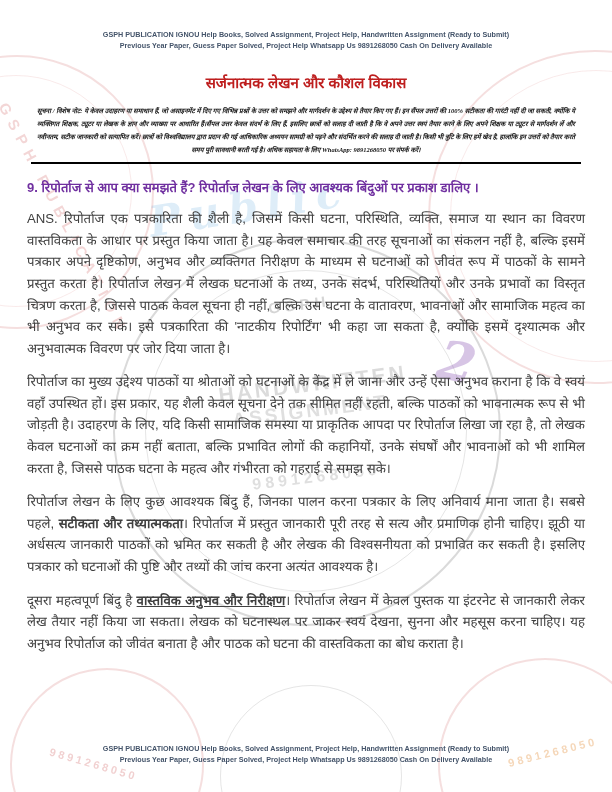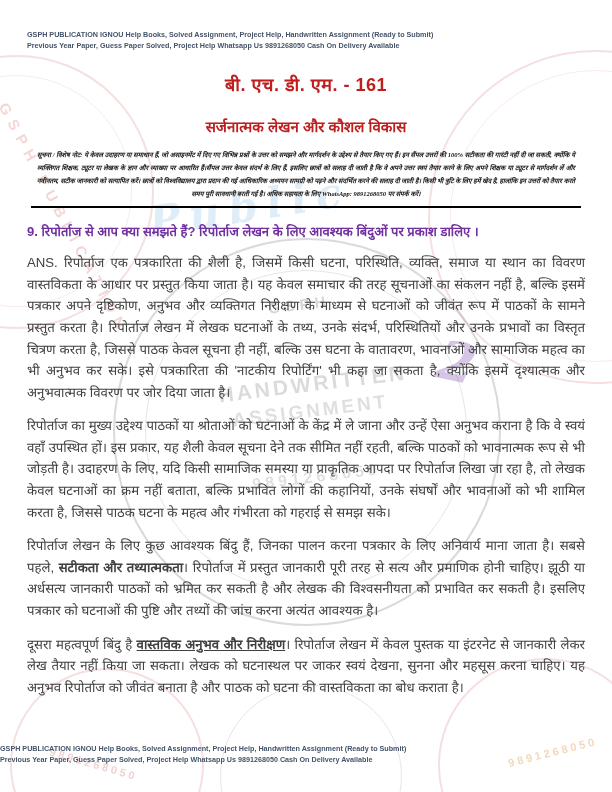--- a/index.html
+++ b/index.html
@@ -23,21 +23,21 @@
   .wm-hand{left:218px;top:372px;font-size:21px;letter-spacing:3px;color:rgba(150,150,150,0.34);transform:rotate(-7deg);}
   .wm-assign{left:232px;top:400px;font-size:19px;letter-spacing:3px;color:rgba(150,150,150,0.30);transform:rotate(-7deg);}
   .wm-phone{left:252px;top:468px;font-size:16px;letter-spacing:4px;color:rgba(150,150,150,0.30);transform:rotate(-7deg);}
   .wm-two{left:438px;top:330px;font-size:54px;font-style:italic;color:rgba(112,48,160,0.28);transform:rotate(12deg);font-family:"DejaVu Serif",serif;}
   .wm-public{left:148px;top:182px;font-size:42px;font-style:italic;letter-spacing:9px;color:rgba(90,165,220,0.20);transform:rotate(-9deg);font-family:"DejaVu Serif",serif;}
   .wm-left-arc{left:-66px;top:210px;font-size:15px;letter-spacing:7px;color:rgba(216,120,120,0.30);transform:rotate(62deg);}
   .wm-bl{left:48px;bottom:22px;font-size:11px;letter-spacing:3px;color:rgba(216,120,120,0.35);transform:rotate(16deg);}
   .wm-br{right:14px;bottom:34px;font-size:11px;letter-spacing:3px;color:rgba(228,150,70,0.38);transform:rotate(-14deg);}
   
   .content{position:relative;z-index:1;padding:30px 27px 0 27px;color:#383838;}
-  .hf{ font-size:7.2px;line-height:1.5;font-weight:bold;color:#44546a;}
+  .hf{ text-align:center;font-size:7.2px;line-height:1.5;font-weight:bold;color:#44546a;}
   .titles{margin-top:20px;text-align:center;color:#be1e1e;}
   .title-code{font-size:18px;font-weight:bold;letter-spacing:0.5px;}
   .title-name{margin-top:20px;font-size:15px;font-weight:bold;}
   .disclaimer{
     margin:12px 4px 0 4px;
     font-family:"Liberation Serif","DejaVu Serif",serif;
     font-style:italic;font-weight:bold;
     font-size:6.5px;line-height:13px;color:#141414;
     text-align:justify;text-align-last:center;
     padding:0 6px 6px 6px;
@@ -75,21 +75,20 @@
   </div>
 
   <div class="content">
 
     <div class="hf">
       <div>GSPH PUBLICATION IGNOU Help Books, Solved Assignment, Project Help, Handwritten Assignment (Ready to Submit)</div>
       <div>Previous Year Paper, Guess Paper Solved, Project Help Whatsapp Us 9891268050 Cash On Delivery Available</div>
     </div>
 
     <div class="titles">
-      <div class="title-code">बी. एच. डी. एम. - 161</div>
       <div class="title-name">सर्जनात्मक लेखन और कौशल विकास</div>
     </div>
 
     <div class="disclaimer">सूचना / विशेष नोट: ये केवल उदाहरण या समाधान हैं, जो असाइनमेंट में दिए गए विभिन्न प्रश्नों के उत्तर को समझने और मार्गदर्शन के उद्देश्य से तैयार किए गए हैं। इन सैंपल उत्तरों की 100% सटीकता की गारंटी नहीं दी जा सकती, क्योंकि ये व्यक्तिगत शिक्षक, ट्यूटर या लेखक के ज्ञान और व्याख्या पर आधारित हैं।सैंपल उत्तर केवल संदर्भ के लिए हैं, इसलिए छात्रों को सलाह दी जाती है कि वे अपने उत्तर स्वयं तैयार करने के लिए अपने शिक्षक या ट्यूटर से मार्गदर्शन लें और नवीनतम, सटीक जानकारी को सत्यापित करें। छात्रों को विश्वविद्यालय द्वारा प्रदान की गई आधिकारिक अध्ययन सामग्री को पढ़ने और संदर्भित करने की सलाह दी जाती है। किसी भी त्रुटि के लिए हमें खेद है, हालांकि इन उत्तरों को तैयार करते समय पूरी सावधानी बरती गई है। अधिक सहायता के लिए WhatsApp: 9891268050 पर संपर्क करें।</div>
 
     <div class="question">9. रिपोर्ताज से आप क्या समझते हैं? रिपोर्ताज लेखन के लिए आवश्यक बिंदुओं पर प्रकाश डालिए ।</div>
 
     <div class="answer">
       <p><span>ANS. रिपोर्ताज एक पत्रकारिता की शैली है, जिसमें किसी घटना, परिस्थिति, व्यक्ति, समाज या स्थान का विवरण वास्तविकता के आधार पर प्रस्तुत किया जाता है। यह केवल समाचार की तरह सूचनाओं का संकलन नहीं है, बल्कि इसमें पत्रकार अपने दृष्टिकोण, अनुभव और व्यक्तिगत निरीक्षण के माध्यम से घटनाओं को जीवंत रूप में पाठकों के सामने प्रस्तुत करता है। रिपोर्ताज लेखन में लेखक घटनाओं के तथ्य, उनके संदर्भ, परिस्थितियों और उनके प्रभावों का विस्तृत चित्रण करता है, जिससे पाठक केवल सूचना ही नहीं, बल्कि उस घटना के वातावरण, भावनाओं और सामाजिक महत्व का भी अनुभव कर सके। इसे पत्रकारिता की 'नाटकीय रिपोर्टिंग' भी कहा जा सकता है, क्योंकि इसमें दृश्यात्मक और अनुभवात्मक विवरण पर जोर दिया जाता है।</span></p>
       <p><span>रिपोर्ताज का मुख्य उद्देश्य पाठकों या श्रोताओं को घटनाओं के केंद्र में ले जाना और उन्हें ऐसा अनुभव कराना है कि वे स्वयं वहाँ उपस्थित हों। इस प्रकार, यह शैली केवल सूचना देने तक सीमित नहीं रहती, बल्कि पाठकों को भावनात्मक रूप से भी जोड़ती है। उदाहरण के लिए, यदि किसी सामाजिक समस्या या प्राकृतिक आपदा पर रिपोर्ताज लिखा जा रहा है, तो लेखक केवल घटनाओं का क्रम नहीं बताता, बल्कि प्रभावित लोगों की कहानियों, उनके संघर्षों और भावनाओं को भी शामिल करता है, जिससे पाठक घटना के महत्व और गंभीरता को गहराई से समझ सके।</span></p>

